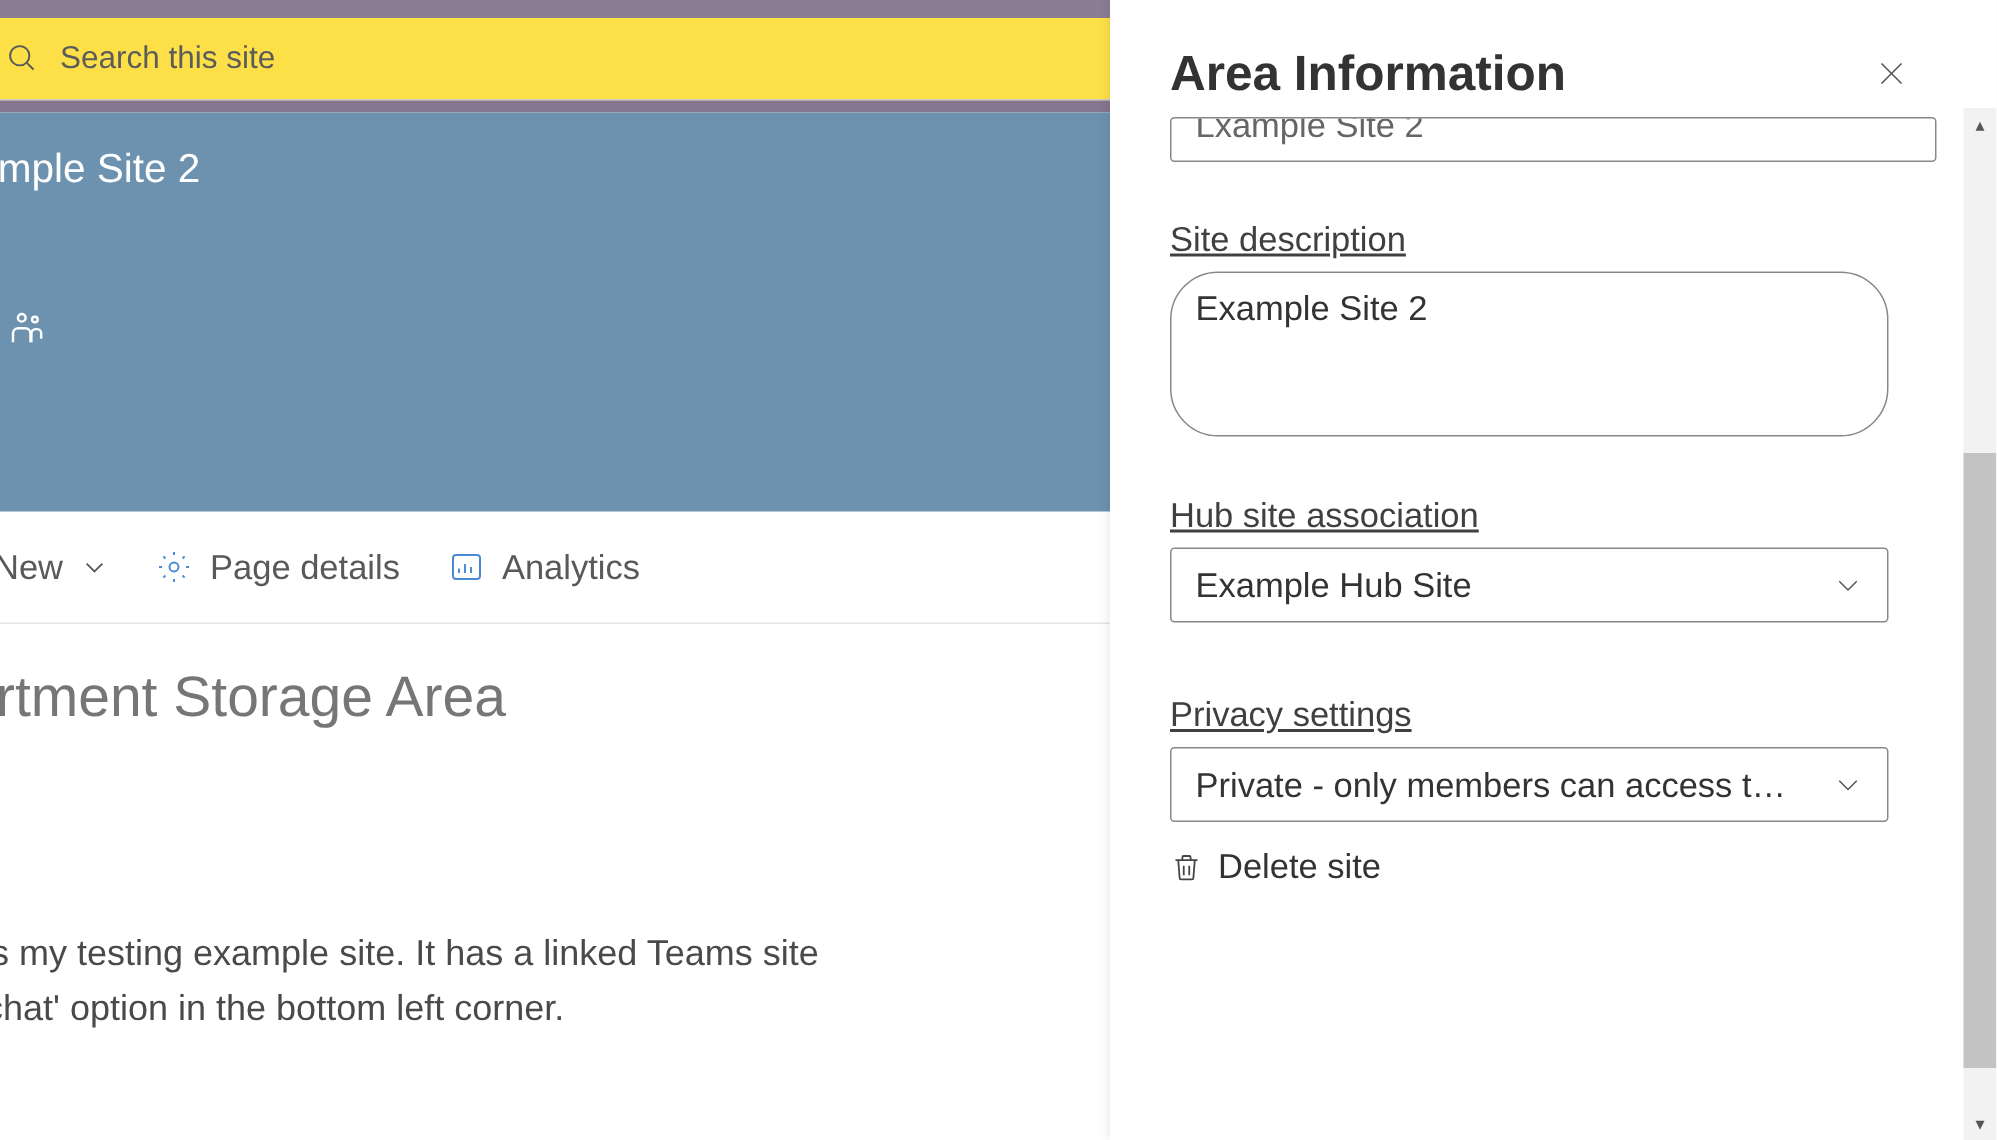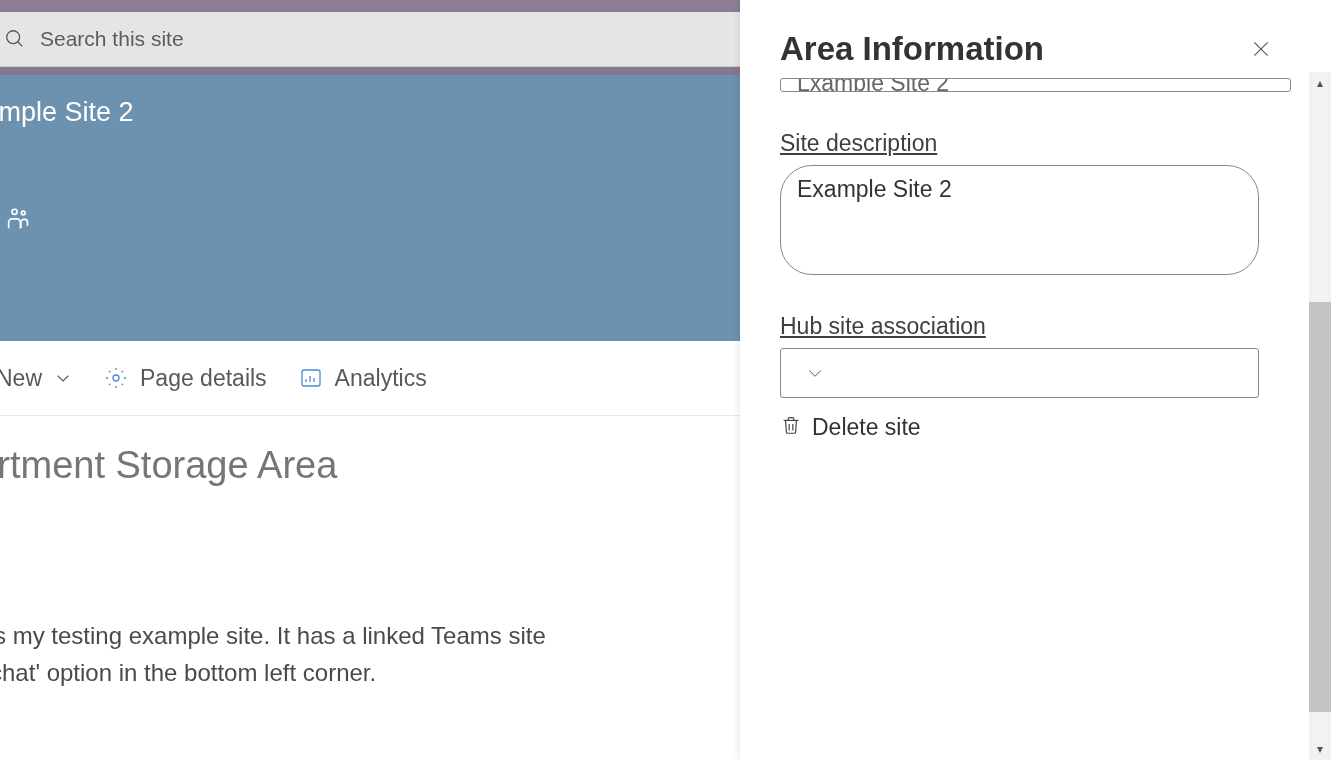--- a/index.html
+++ b/index.html
@@ -21,21 +21,21 @@
     overflow: hidden;
   }
 
   .top-purple-bar {
     height: 12px;
     background: #8c7d93;
   }
 
   .search-bar {
     height: 55px;
-    background: #e5e5e5;
+    background: #fde047;
     display: flex;
     align-items: center;
     padding-left: 0;
     border-bottom: 1px solid #ccc;
     color: #595959;
     font-size: 20px;
   }
   .search-bar .icon { margin:0 14px 0 4px; }
   .search-bar input {
     border: none;
@@ -165,21 +165,21 @@
     font-size: 23px;
     color: #404040;
     font-weight: 400;
     margin-bottom: 8px;
     display: block;
     text-decoration: underline;
   }
   .cut-input {
     border: 1px solid #888;
     border-radius: 3px;
-    height: 14px;
+    height: 30px;
     overflow: hidden;
     font-size: 23px;
     color: #666;
     padding: 0 16px;
     line-height: 0.4;
     margin-top: 6px;
   }
   textarea.form-control, .select-box {
     width: 479px;
     border: 1px solid #888;
@@ -214,20 +214,21 @@
   }
   .highlight-box {
     border: 5px solid #e80f0f;
     padding: 18px 20px 20px 15px;
     display: inline-block;
     margin-left: -20px;
   }
   .delete-row {
     margin-top: 16px;
     display: flex;
+    align-items: center;
     gap: 10px;
     font-size: 23px;
     color: #333;
     cursor: pointer;
   }
   .trash-icon { color:#444; }
 
   svg { display:block; }
 </style>
 </head>
@@ -317,28 +318,40 @@
     <div class="cut-input">Lxample Site 2</div>
 
     <div class="form-group" style="margin-top:38px">
       <label class="form-label">Site description</label>
       <textarea class="form-control" style="">Example Site 2</textarea>
     </div>
 
     <div class="form-group" style="margin-top:34px">
       <label class="form-label">Hub site association</label>
       <div class="select-box">
+        <span class="val">Example Hub Site</span>
         <span class="chev">
           <svg width="20" height="20" viewBox="0 0 24 24" fill="none" stroke="#555" stroke-width="1.2">
               <polyline points="5 9 12 16 19 9"></polyline>
             </svg>
         </span>
       </div>
     </div>
 
+    <div class="form-group" style="margin-top:48px">
+      <label class="form-label">Privacy settings</label>
+      <div class="select-box">
+        <span class="val">Private - only members can access t…</span>
+        <span class="chev">
+          <svg width="20" height="20" viewBox="0 0 24 24" fill="none" stroke="#555" stroke-width="1.2">
+              <polyline points="5 9 12 16 19 9"></polyline>
+            </svg>
+        </span>
+      </div>
+    </div>
 
 
     <div class="delete-row">
       <span class="trash-icon">
         <svg width="22" height="22" viewBox="0 0 24 24" fill="none" stroke="#444" stroke-width="1.3">
           <path d="M4 7h16"></path>
             <path d="M9 7V5a1 1 0 0 1 1-1h4a1 1 0 0 1 1 1v2"></path>
           <path d="M6 7l1 13a1 1 0 0 0 1 1h8a1 1 0 0 0 1-1l1-13"></path>
           <line x1="10" y1="11" x2="10" y2="18"></line>
             <line x1="14" y1="11" x2="14" y2="18"></line>

